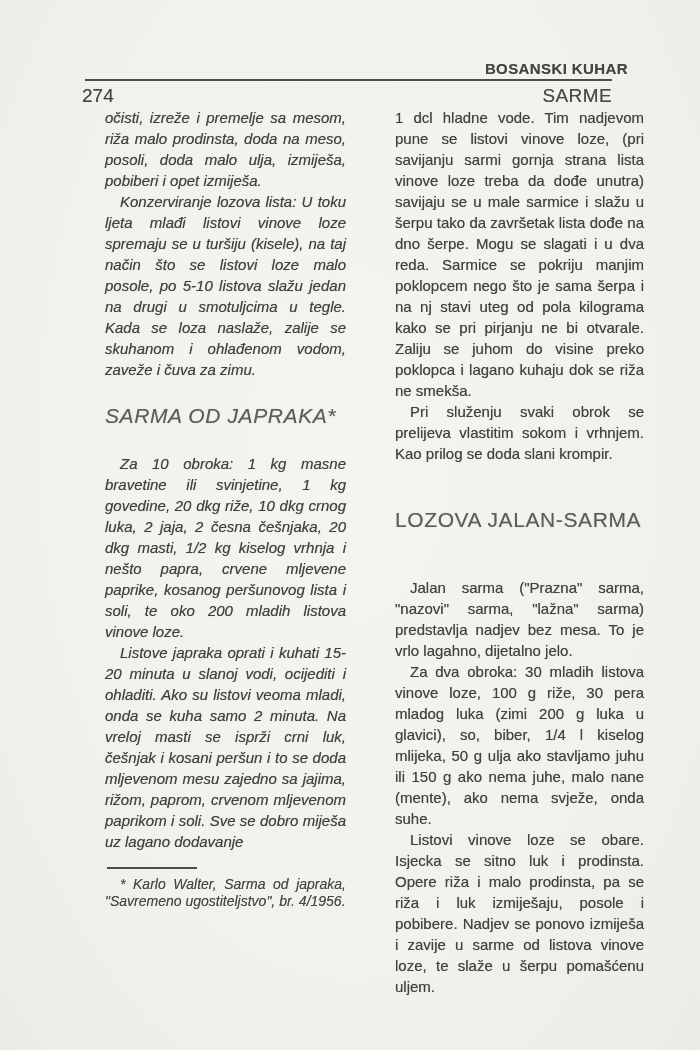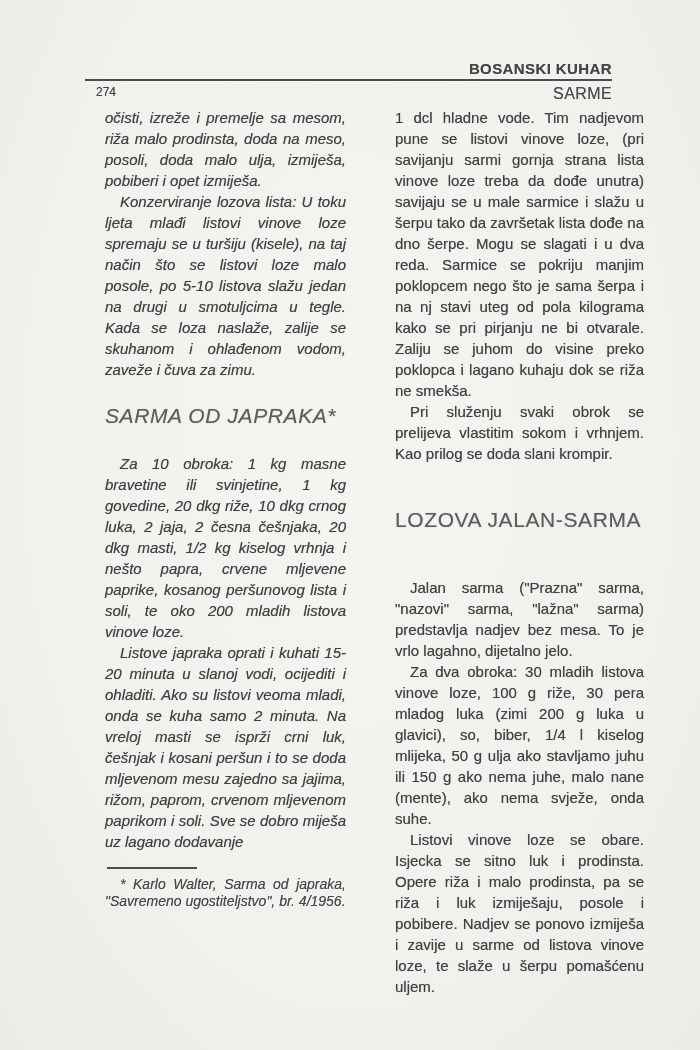--- a/index.html
+++ b/index.html
@@ -11,42 +11,42 @@
     height: 1050px;
     margin: 0 auto;
     background: radial-gradient(ellipse at 50% 42%, #f5f4f1 0%, #f2f1ee 60%, #ecebe7 100%);
     overflow: hidden;
     color: #3e3e3e;
   }
 
   
   .book-title {
     position: absolute;
-    top: 60px; right: 88px;
+    top: 60px; right: 72px;
     font-size: 15px; font-weight: bold;
     letter-spacing: 0.4px;
     color: #454545;
     text-shadow: 0 0 0.6px rgba(70,70,70,0.65);
   }
   .header-rule {
     position: absolute;
     top: 79px; left: 85px; right: 88px;
     height: 0;
     border-top: 2.5px solid #4c4c4c;
   }
   .page-number {
     position: absolute;
-    top: 85px; left: 96px;
-    font-size: 12px; color: #454545;
+    top: 85px; left: 82px;
+    font-size: 19px; color: #454545;
     text-shadow: 0 0 0.6px rgba(70,70,70,0.65);
   }
   .section-title {
     position: absolute;
     top: 85px; right: 88px;
-    font-size: 16px; color: #4a4a4a;
+    font-size: 19px; color: #4a4a4a;
     letter-spacing: 0.4px;
     text-shadow: 0 0 0.6px rgba(70,70,70,0.65);
   }
 
   
   .col {
     position: absolute;
     top: 107px;
     text-align: justify;
     font-size: 15px;

